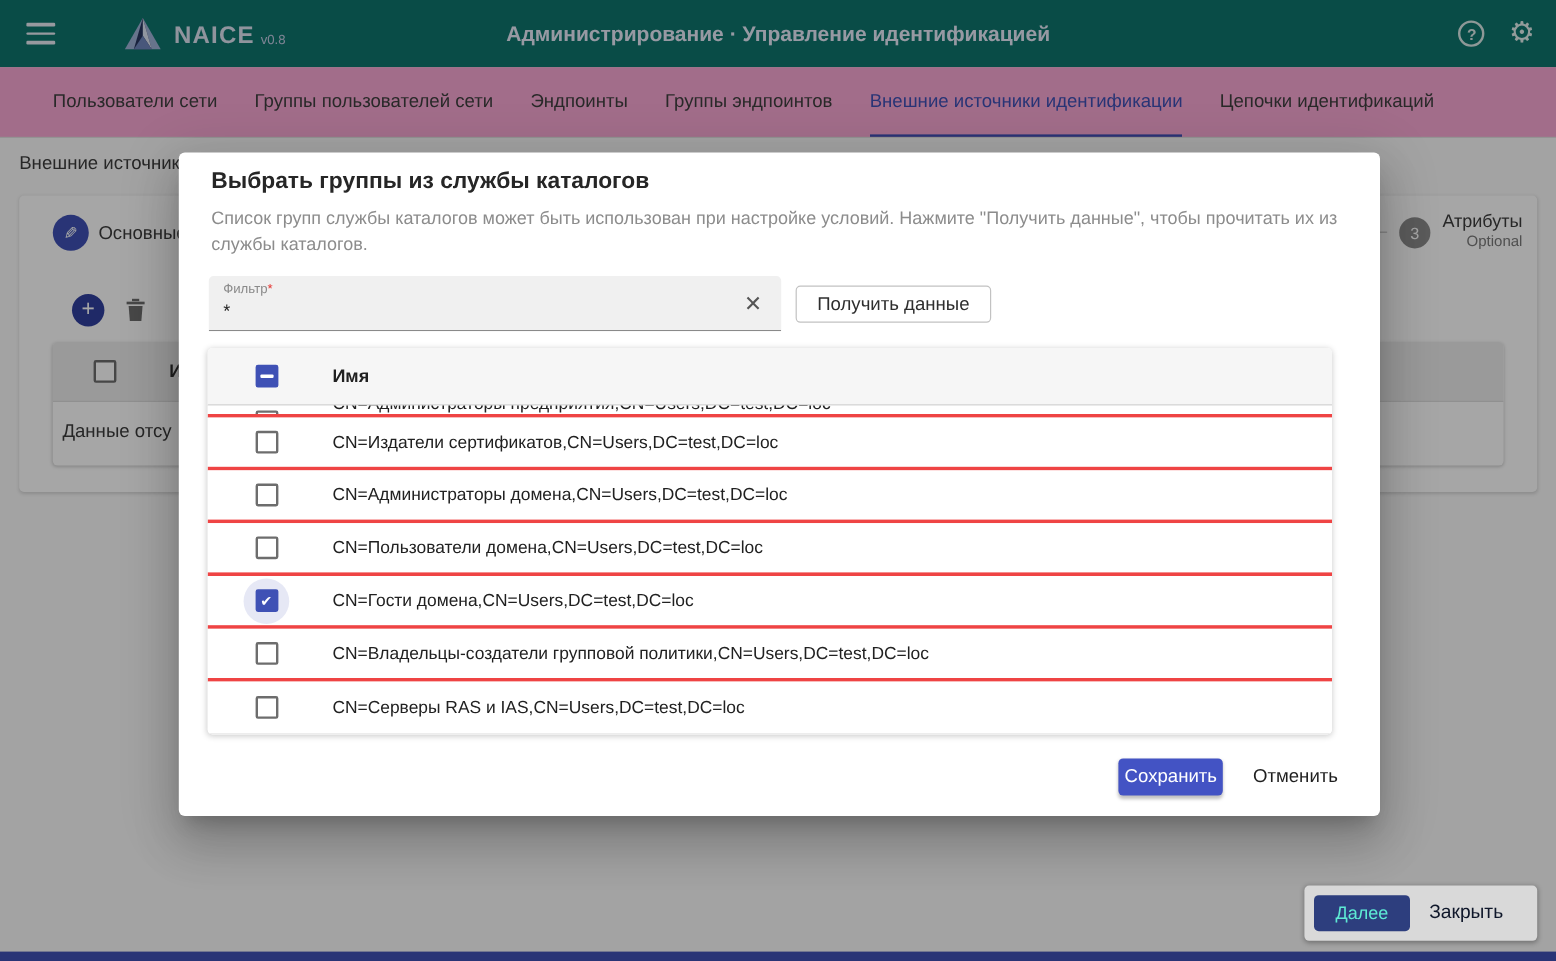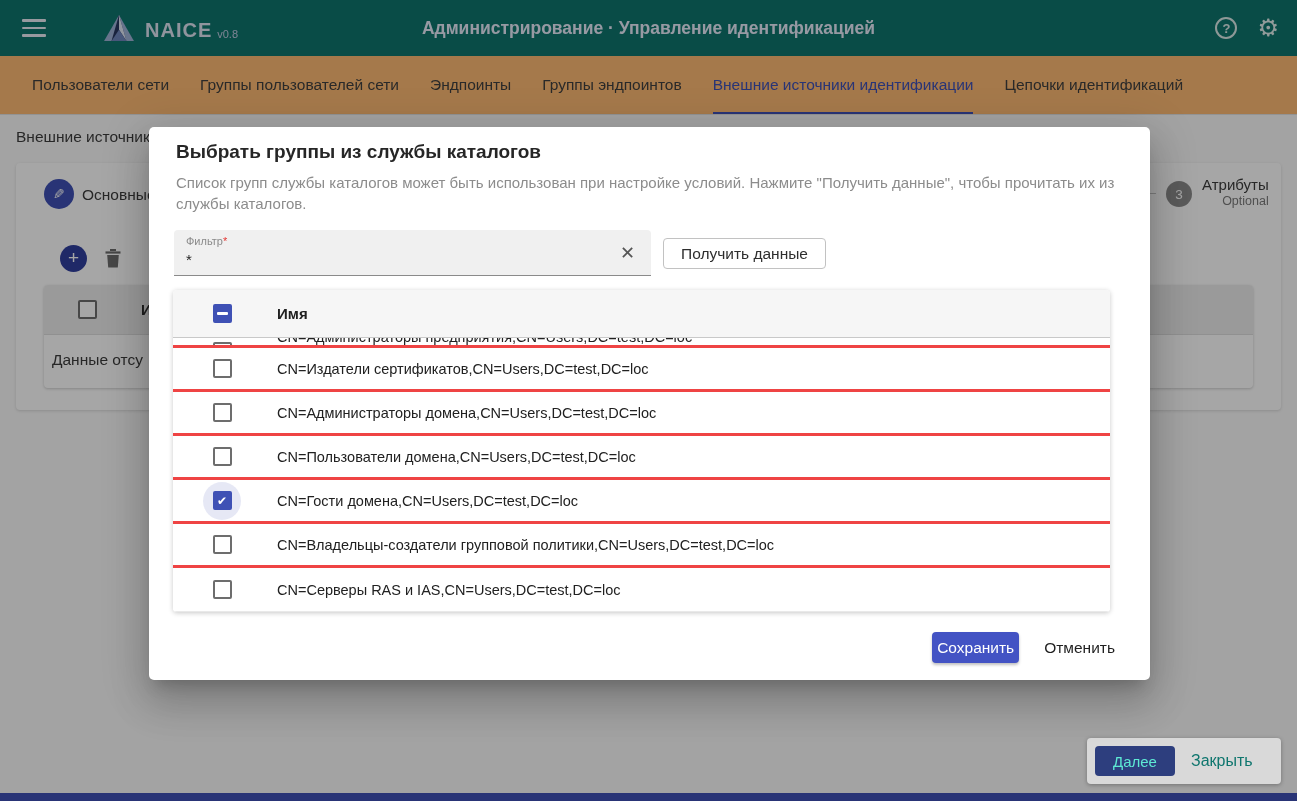--- a/index.html
+++ b/index.html
@@ -16,22 +16,22 @@
   .brand { margin-left:10px; font-size:20px; font-weight:700; letter-spacing:1px; color:#dde3f2; }
   .version { margin-left:5px; font-size:11px; color:#c2cbe4; padding-bottom:2px; }
   .appbar-title { position:absolute; left:50%; transform:translateX(-50%); font-size:17.5px; font-weight:700; color:#e8ecfa; white-space:nowrap; }
   .appbar-right { margin-left:auto; display:flex; align-items:center; gap:20px; }
   .help-icon { width:22px; height:22px; border:2px solid rgba(255,255,255,0.85); border-radius:50%;
                display:flex; align-items:center; justify-content:center; font-size:13px; font-weight:700;
                color:rgba(255,255,255,0.85); cursor:pointer; }
   .gear-icon { font-size:24px; color:rgba(255,255,255,0.88); line-height:1; cursor:pointer; }
 
   
-  .tabbar { position:absolute; left:0; top:56px; width:100%; height:59px; background:#fdba74;
-            border-bottom:1px solid #e2e2e2; display:flex; align-items:stretch; padding-left:32px; gap:31px; z-index:1; }
+  .tabbar { position:absolute; left:0; top:56px; width:100%; height:59px; background:#f9a8d4;
+            border-bottom:1px solid #e2e2e2; display:flex; align-items:stretch; padding-left:44px; gap:31px; z-index:1; }
   .tab { display:flex; align-items:center; font-size:15.5px; font-weight:500; color:#3f3f3f;
          border-bottom:2px solid transparent; padding-top:2px; cursor:pointer; white-space:nowrap; }
   .tab.active { color:#3f51b5; border-bottom-color:#3f51b5; }
 
   
   .breadcrumb { position:absolute; left:16px; top:128px; font-size:15.5px; color:#3d3d3d; z-index:1; white-space:nowrap; }
   .main-card { position:absolute; left:16px; top:163px; width:1265px; height:247px; background:#fff;
                border-radius:4px; box-shadow:0 1px 3px rgba(0,0,0,0.14); z-index:1; }
   .step-edit-circle { position:absolute; left:28px; top:16px; width:30px; height:30px; border-radius:50%;
                       background:#3f51b5; display:flex; align-items:center; justify-content:center; }
@@ -57,21 +57,21 @@
   .footer-strip { position:absolute; left:0; bottom:0; width:100%; height:8px; background:#3f51b5; z-index:1; }
 
   
   .backdrop { position:absolute; inset:0; background:rgba(0,0,0,0.35); z-index:50; }
 
   
   .wizard-bar { position:absolute; left:1087px; top:738px; width:194px; height:46px; background:#d9d9d9;
                 border-radius:4px; box-shadow:0 1px 4px rgba(0,0,0,0.3); z-index:60; display:flex; align-items:center; }
   .next-button { margin-left:8px; width:80px; height:30px; background:#2d3e7e; border:none; border-radius:4px;
                  color:#5eead4; font-size:15px; font-family:inherit; cursor:pointer; }
-  .close-button { margin-left:16px; background:none; border:none; font-size:16px; font-weight:500; color:#0f766e;
+  .close-button { margin-left:16px; background:none; border:none; font-size:16px; font-weight:500; color:#0f172a;
                   font-family:inherit; cursor:pointer; }
 
   
   .dialog { position:absolute; left:149px; top:127px; width:1001px; height:553px; background:#fff; border-radius:5px;
             box-shadow:0 11px 15px -7px rgba(0,0,0,0.2), 0 24px 38px 3px rgba(0,0,0,0.14), 0 9px 46px 8px rgba(0,0,0,0.12);
             z-index:70; }
   .dialog-title { position:absolute; left:27px; top:14px; font-size:19px; font-weight:700; color:#262626; }
   .dialog-desc { position:absolute; left:27px; top:45px; width:945px; font-size:15px; line-height:21px; color:#8c8c8c; }
   .filter-field { position:absolute; left:25px; top:103px; width:477px; height:46px; background:#f0f0f0;
                   border-radius:4px 4px 0 0; border-bottom:1px solid #8a8a8a; cursor:text; }

